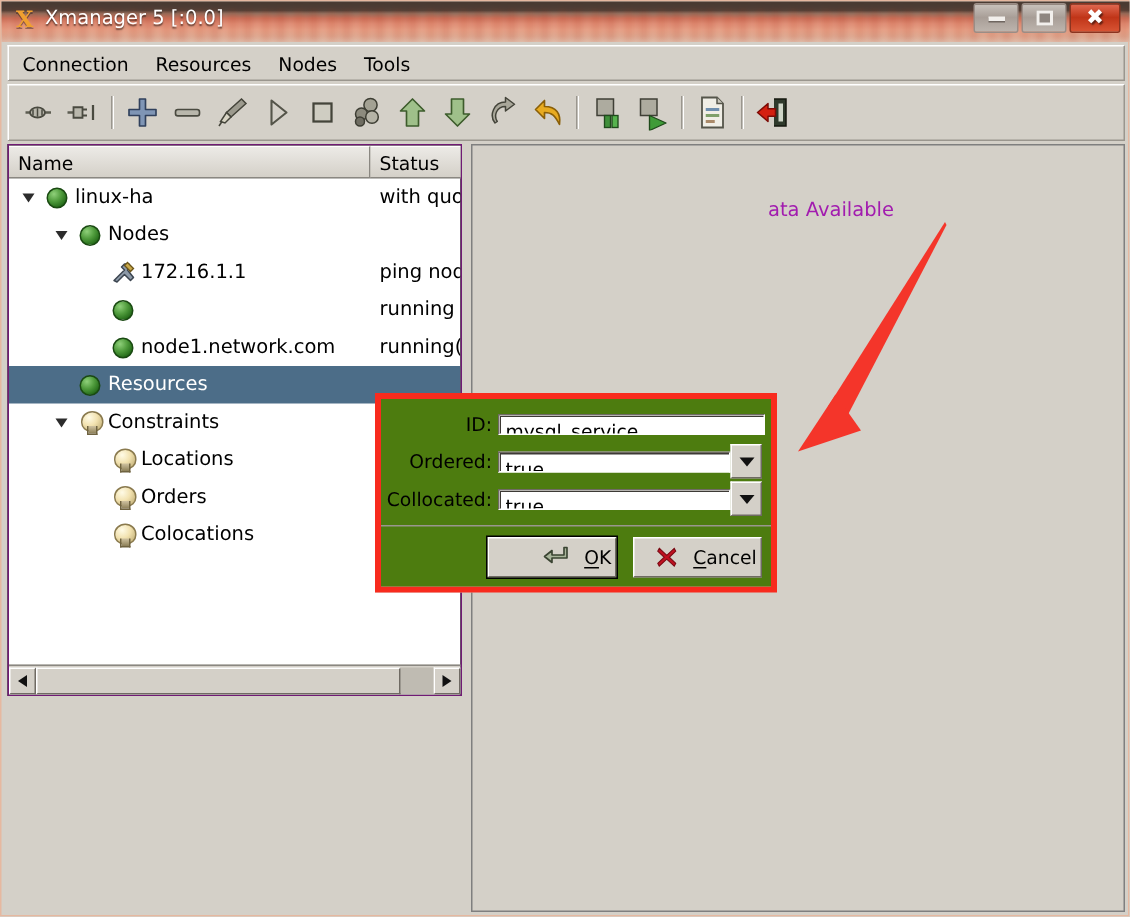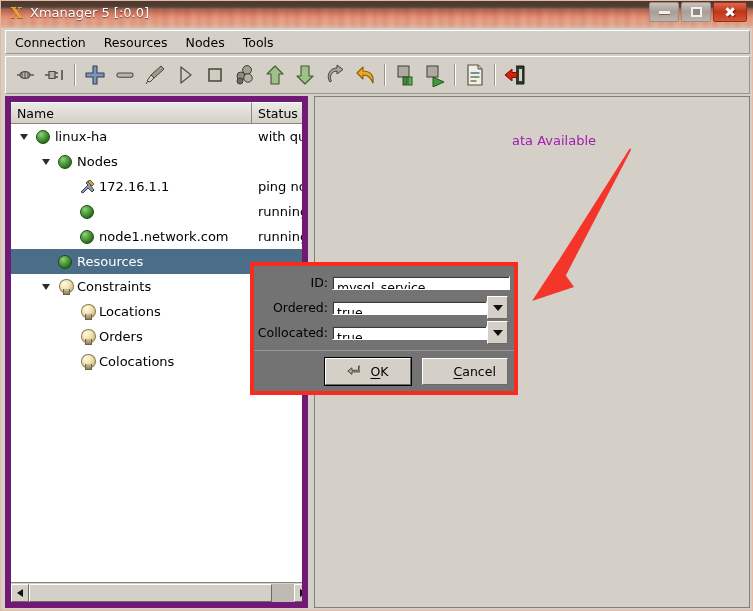--- a/index.html
+++ b/index.html
@@ -93,23 +93,23 @@
   }
   .tb-btn {
     width: 30px; height: 30px; display: flex; align-items: center; justify-content: center;
     cursor: default; flex: none;
   }
   .tb-sep { width: 2px; height: 22px; border-left: 1px solid #9a968e;
             border-right: 1px solid #ffffff; margin: 0 4px; flex: none; }
 
   
   #tree-panel {
-    position: absolute; left: 4px; top: 95px; width: 303px; height: 512px;
+    position: absolute; left: 4px; top: 95px; width: 303px; height: 368px;
     background: #000000;
-    border: 6px solid #701a75;
+    border: 1px solid #701a75;
     overflow: hidden;
   }
   #tree-header {
     position: absolute; left: 0; top: 0; width: 303px; height: 22px;
     background: #d4d0c8; display: flex;
   }
   .th-cell {
     height: 22px; line-height: 21px; font-size: 12.5px; color: #000;
     padding-left: 6px;
     background: linear-gradient(to bottom,#eceae6,#d4d0c8);
@@ -206,21 +206,21 @@
                  pointer-events: none; }
 
   
   #dialog-wrap {
     position: absolute; left: 249px; top: 261px; width: 268px; height: 133px;
     border: 4px solid #f82b1e;
     background: #d4d0c8;
   }
   #dialog {
     position: absolute; left: 0; top: 0; width: 260px; height: 125px;
-    background: #737373;
+    background: #4d7c0f;
   }
   .fld-row { position: absolute; left: 0; height: 25px; display: flex; align-items: center; }
   .fld-label {
     width: 78px; text-align: right; padding-right: 4px;
     font-size: 12.5px; color: #000; white-space: nowrap;
   }
   .fld-input {
     height: 14px; background: #ffffff;
     border: 1px solid #6f6a63; border-right-color:#ffffff; border-bottom-color:#ffffff;
     box-shadow: inset 1px 1px 0 #3d3a35;
@@ -243,22 +243,22 @@
   }
   #dialog-btnbar {
     position: absolute; left: 0; top: 84px; width: 260px; height: 41px;
     border-top: 1px solid #9a968e;
     display: flex; align-items: center; justify-content: center; gap: 11px;
     padding-left: 64px;
   }
   .dlgbtn {
     height: 27px; background: #d4d0c8;
     border: 1px solid #ffffff; border-right-color:#6f6a63; border-bottom-color:#6f6a63;
-    display: flex; align-items: center; justify-content: space-between; gap: 10px;
-    font-size: 12.5px; color: #000; cursor: default; padding: 0 21px;
+    display: flex; align-items: center; justify-content: flex-end; gap: 10px;
+    font-size: 12.5px; color: #000; cursor: default; padding: 0 2px;
   }
   #btn-ok { width: 86px; outline: 1px solid #000; }
   #btn-cancel { width: 86px; }
   .btn-txt u { text-underline-offset: 2px; }
 
   .ico-svg { display: block; }
 </style>
 </head>
 <body>
 

